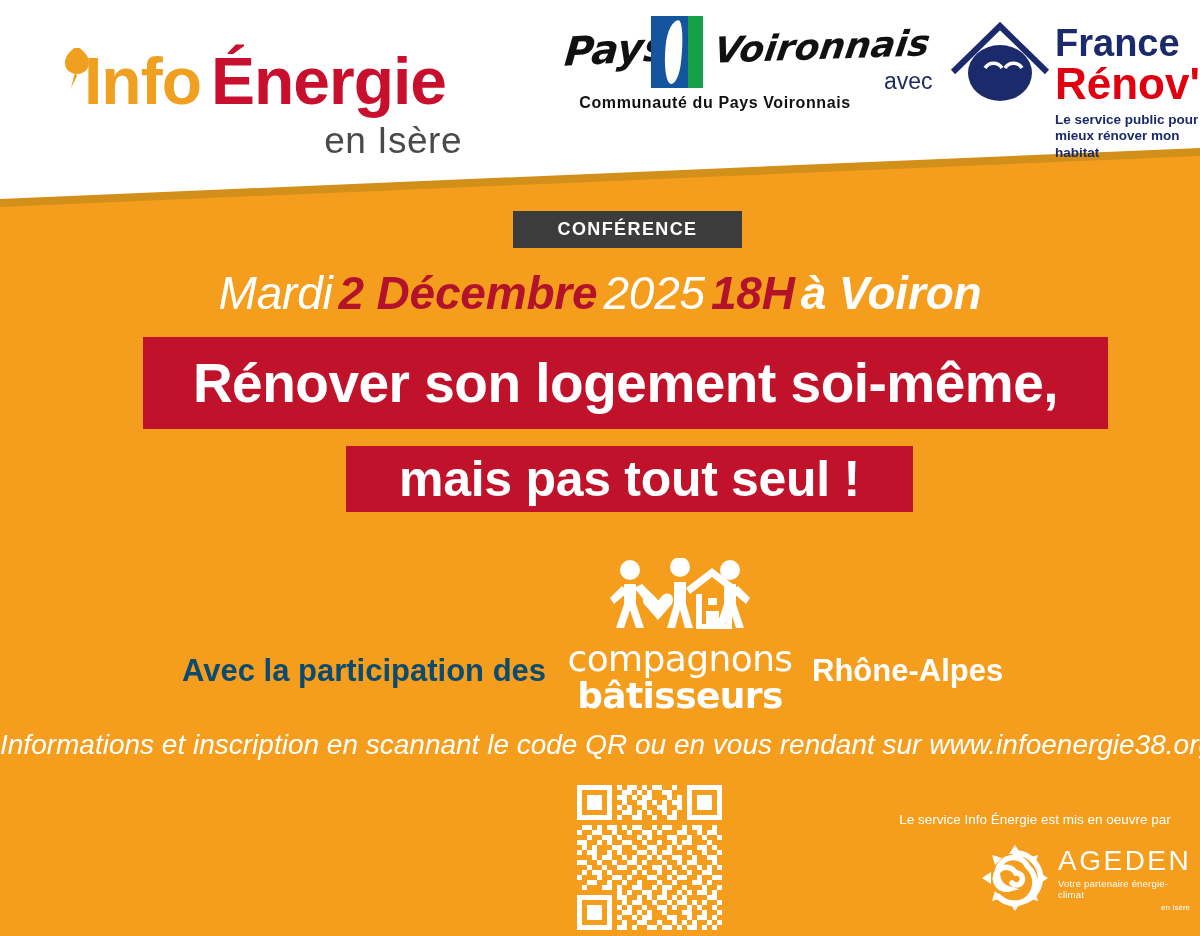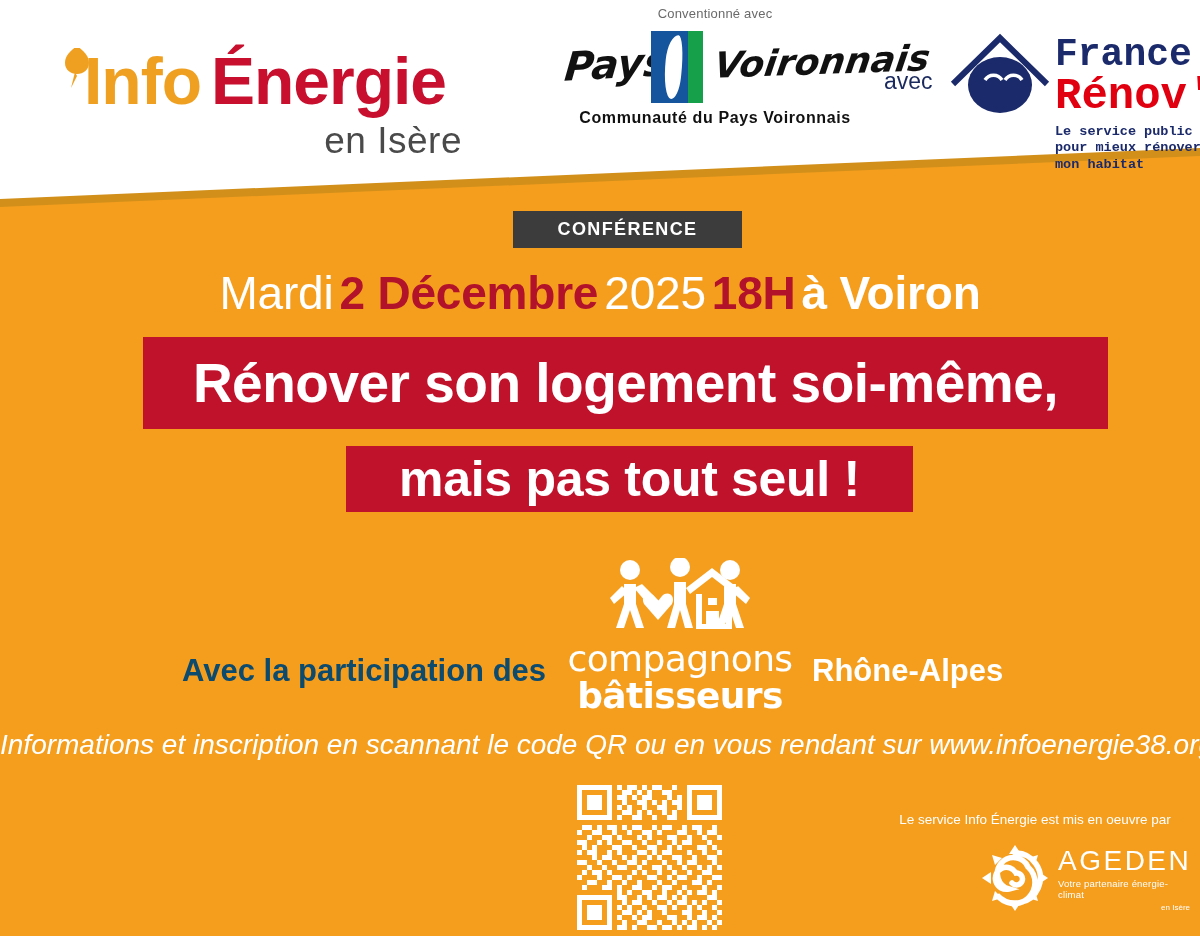--- a/index.html
+++ b/index.html
@@ -43,37 +43,37 @@
   #cpv-flag:after{content:"";position:absolute;left:14px;top:4px;width:17px;height:64px;
     background:#fff;border-radius:60% 40% 45% 55%/40% 60% 35% 60%;
     transform:rotate(6deg);}
   #cpv-voir{position:absolute;left:150px;top:12px;font-size:36px;font-weight:bold;
     font-style:italic;color:#111;transform:skewX(-10deg) rotate(-2deg);
     font-family:"DejaVu Sans",sans-serif;}
   #cpv-name{font-size:16px;font-weight:bold;color:#111;letter-spacing:.6px;margin-top:4px;}
   
   #avec{position:absolute;left:884px;top:68px;font-size:23px;color:#1b2a5e;z-index:5;}
   
-  #fr{position:absolute;left:945px;top:30px;width:245px;height:125px;z-index:5;font-family:Liberation Mono, monospace;}
+  #fr{position:absolute;left:945px;top:18px;width:245px;height:125px;z-index:5;}
   #fr-mark{position:absolute;left:0;top:2px;width:110px;height:85px;}
   #fr-txt{position:absolute;left:110px;top:6px;}
   #fr-l1{font-size:38px;font-weight:bold;color:#1b2a6b;line-height:1;}
   #fr-l2{font-size:44px;font-weight:bold;color:#E1000F;line-height:1.02;}
   #fr-tag{margin-top:5px;font-size:13.5px;font-weight:bold;color:#1b2a6b;line-height:1.22;}
   
   #conf{position:absolute;left:513px;top:211px;width:229px;height:37px;
     background:#3c3c3c;color:#fff;display:flex;align-items:center;justify-content:center;
     font-size:18px;font-weight:bold;letter-spacing:1.4px;z-index:6;}
   
   #date-line{position:absolute;left:0;top:266px;width:1200px;text-align:center;
     font-size:46px;font-weight:bold;color:#ffffff;white-space:nowrap;z-index:6;
     letter-spacing:-0.2px;}
   #date-line .thin{font-weight:normal;}
   #date-line .red{color:#B3122B;}
-  #date-line span{margin:0 3px;}
+  #date-line span{margin:0 3px;font-style:italic;}
   
   .banner{position:absolute;background:#C1122C;display:flex;align-items:center;
     justify-content:center;color:#fff;font-weight:bold;z-index:6;}
   #banner1{left:143px;top:337px;width:965px;height:92px;font-size:55px;letter-spacing:-0.5px;}
   #banner2{left:346px;top:446px;width:567px;height:66px;font-size:50px;letter-spacing:-0.3px;}
   
   #cb{position:absolute;left:560px;top:558px;width:240px;height:150px;z-index:6;
       text-align:center;}
   #cb-mark{width:160px;height:78px;margin:0 auto;}
   #cb-l1{font-size:36px;color:#fff;line-height:1.04;letter-spacing:-0.6px;
@@ -113,21 +113,20 @@
       <path d="M13 0 C21 6 26 12 26 20 C26 28 20 33 13 33 C6 33 0 28 0 20 C0 12 5 6 13 0 Z" fill="#F0A021" transform="translate(0,-2) scale(0.92,0.85)"></path>
       <path d="M10 24 L6 40 L12 28 Z" fill="#F0A021"></path>
     </svg>
     <div id="ie-words">
       <span class="ie-info">Info</span><span class="ie-energie">Énergie</span>
     </div>
     <div id="ie-sub">en Isère</div>
   </div>
 
   <div id="cpv">
-    <div id="cpv-kicker">Conventionné avec</div>
     <div id="cpv-mark">
       <div id="cpv-pays">Pays</div>
       <div id="cpv-flag"></div>
       <div id="cpv-voir">Voironnais</div>
     </div>
     <div id="cpv-name">Communauté du Pays Voironnais</div>
   </div>
 
   <div id="avec">avec</div>
 

